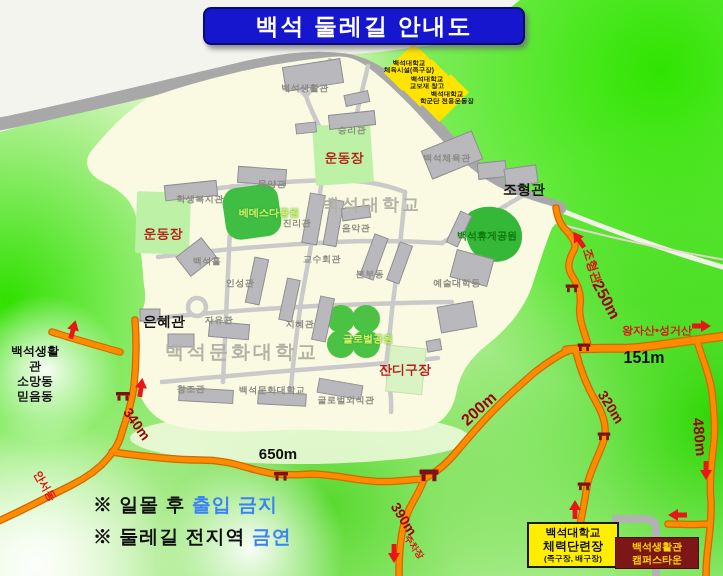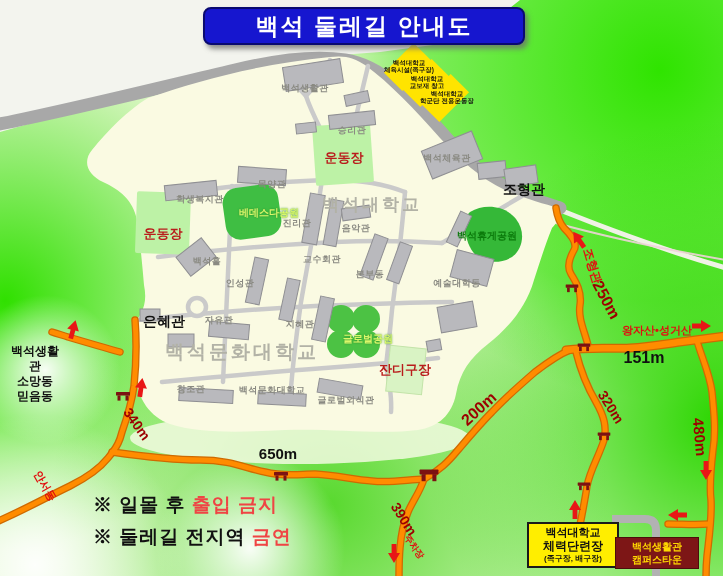--- a/index.html
+++ b/index.html
@@ -22,21 +22,21 @@
          background:#1616cf;border:2px solid #0a0a70;border-radius:8px;
          box-shadow:3px 4px 5px rgba(110,110,110,.75);
          color:#fff;font-size:23px;font-weight:bold;letter-spacing:2px;
          display:flex;align-items:center;justify-content:center;}
   .sign{position:absolute;transform:translate(-50%,-50%);text-align:center;
         font-size:6.5px;font-weight:bold;color:#111;line-height:1.15;}
   .dormblk{position:absolute;left:6px;top:344px;width:58px;text-align:center;
         font-size:12px;font-weight:bold;color:#111;line-height:1.25;}
   .note{position:absolute;left:93px;font-size:19px;font-weight:bold;color:#111;
         letter-spacing:1px;}
-  .note .r{color:#ef4444;}
+  .note .r{color:#3b82f6;}
   .fitbox{position:absolute;left:527px;top:522px;width:88px;background:#ffee00;
         border:2px solid #1a1a1a;text-align:center;color:#111;padding:2px 0 3px 0;
         line-height:1.2;}
   .fitbox .f1{font-size:11px;font-weight:bold;}
   .fitbox .f2{font-size:12px;font-weight:bold;}
   .fitbox .f3{font-size:8px;font-weight:bold;}
   .ctbox{position:absolute;left:615px;top:537px;width:82px;background:#7d1616;
         border:1px solid #4d0c0c;text-align:center;color:#ffd900;
         font-size:10px;font-weight:bold;line-height:1.3;padding:2px 0;}
 </style>

